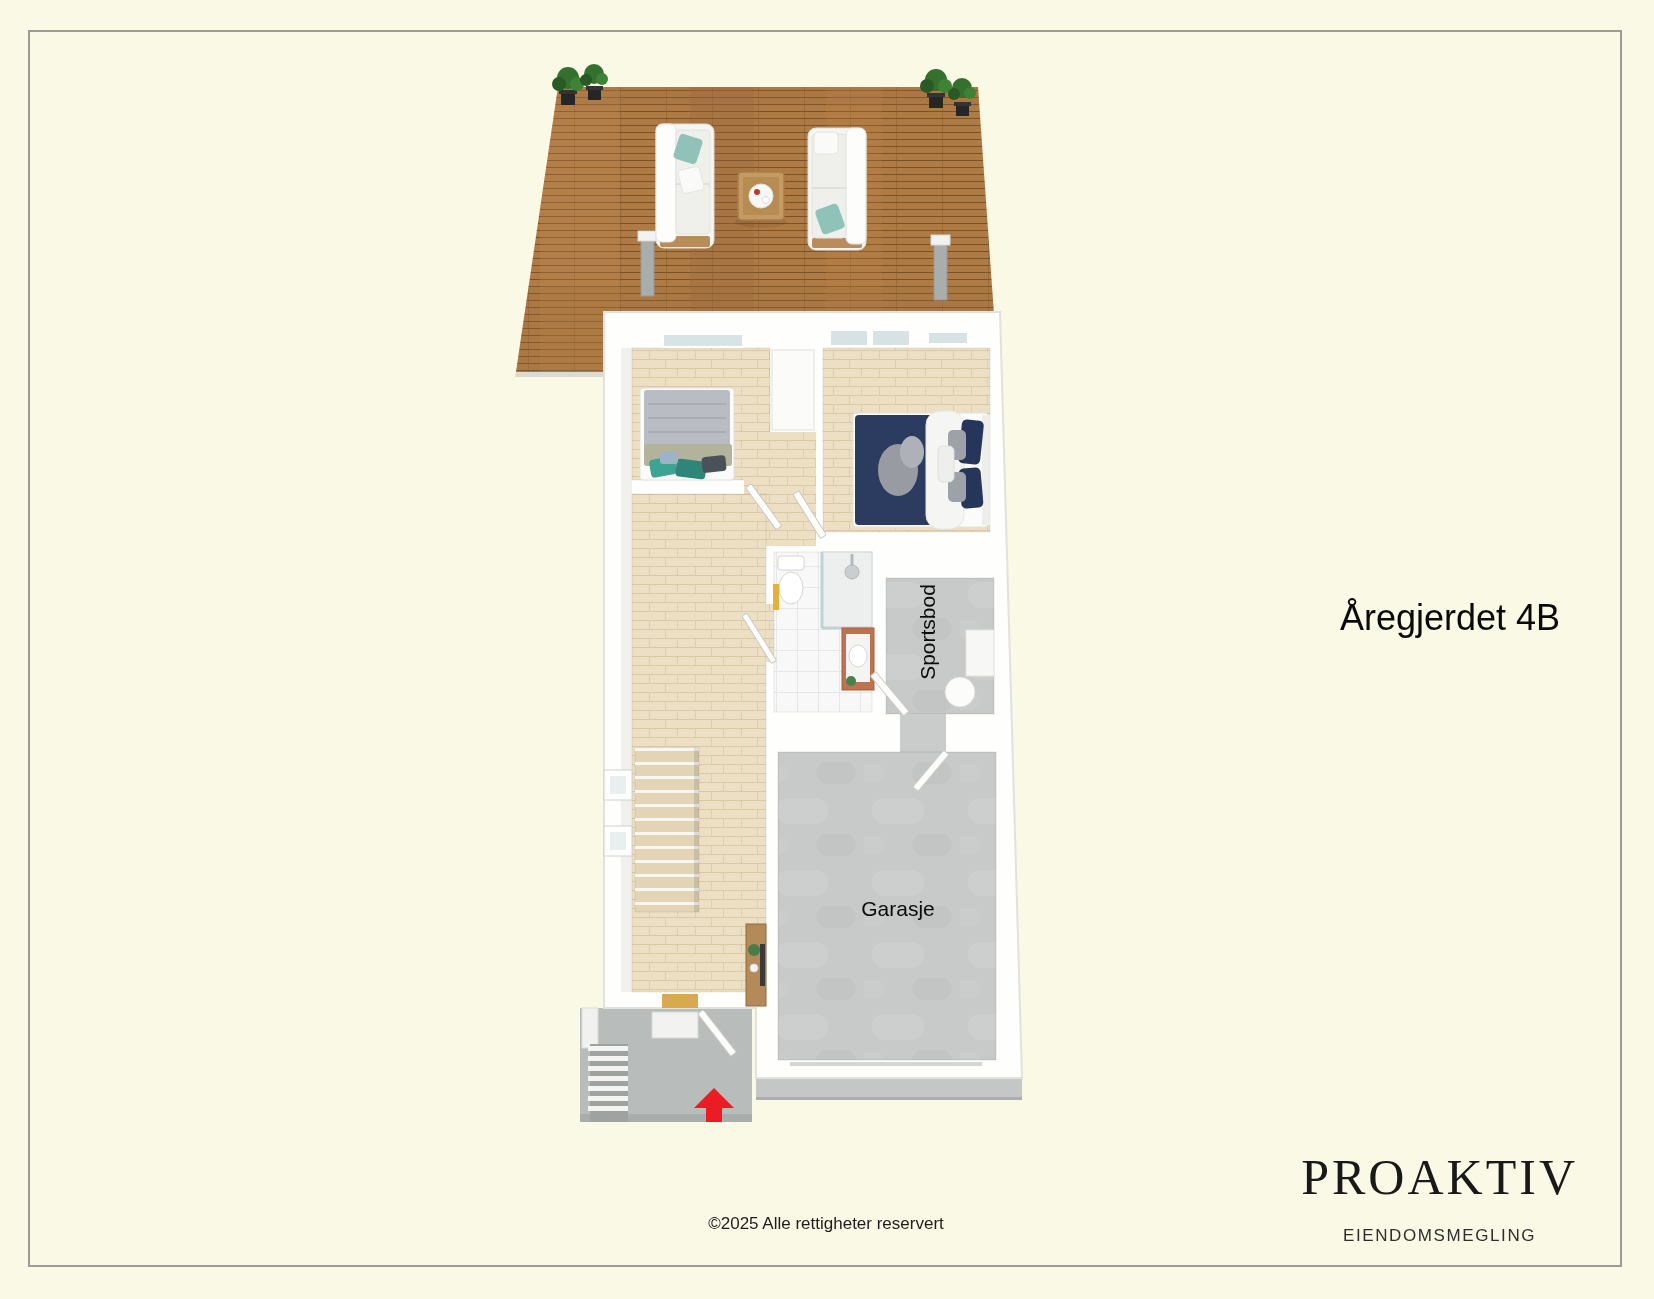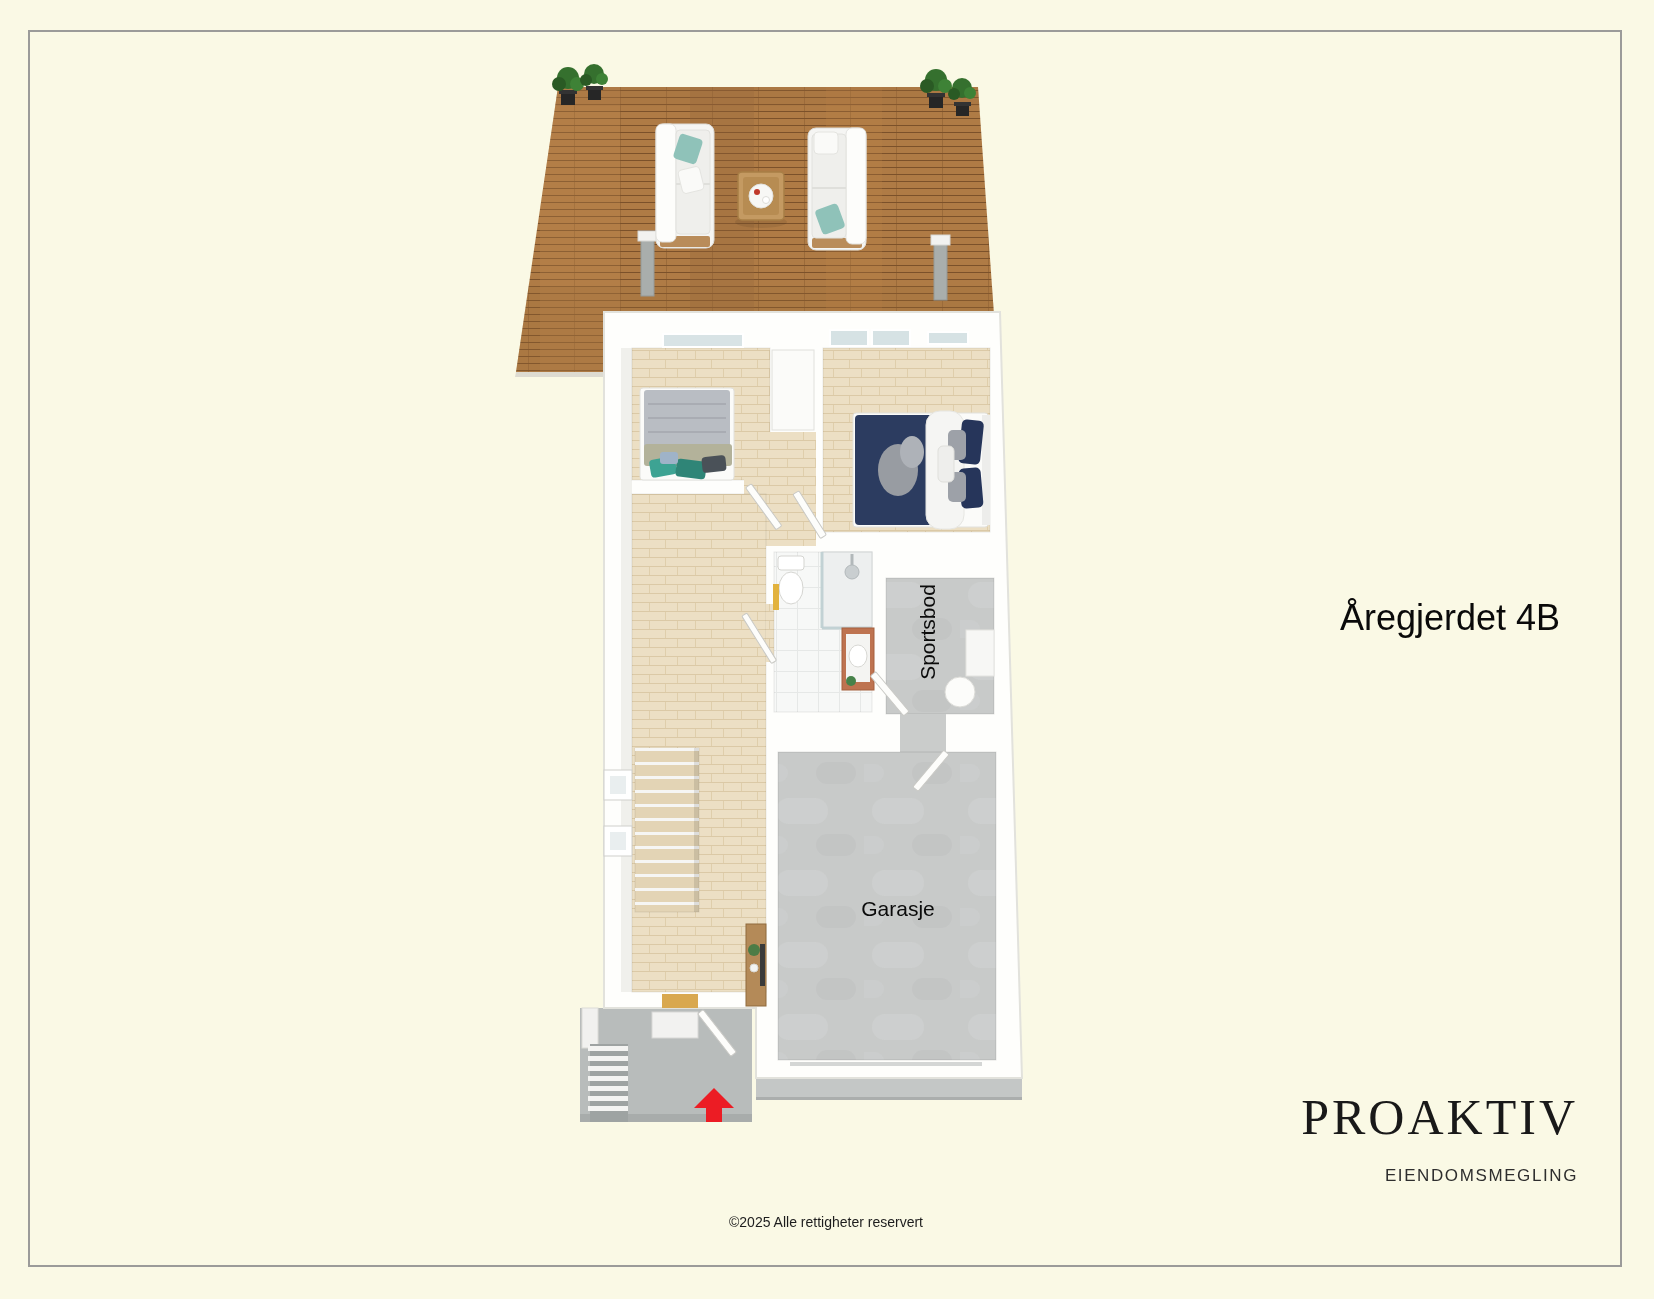--- a/index.html
+++ b/index.html
@@ -4,22 +4,22 @@
 <style>
   html,body{margin:0;padding:0;}
   body{font-family:"Liberation Sans",sans-serif;}
   .canvas{position:relative;width:1654px;height:1299px;background:#FAF9E5;overflow:hidden;}
   .frame{position:absolute;left:28px;top:30px;width:1590px;height:1233px;border:2px solid #9B9B99;}
   .plan-svg{position:absolute;left:0;top:0;width:1654px;height:1299px;}
   .room-label{position:absolute;color:#0b0b0b;white-space:nowrap;line-height:1;}
   .label-garage{left:898px;top:908px;font-size:21px;transform:translate(-50%,-50%);}
   .label-storage{left:927px;top:632px;font-size:21px;transform:translate(-50%,-50%) rotate(-90deg);}
   .page-title{position:absolute;left:1340px;top:600px;font-size:36px;color:#0a0a0a;line-height:1;white-space:nowrap;}
-  .copyright{position:absolute;left:826px;top:1214px;transform:translateX(-50%);font-size:14px;color:#1d1d1d;white-space:nowrap;}
-  .brand{position:absolute;right:76px;top:1092px;text-align:right;}
+  .copyright{position:absolute;left:826px;top:1214px;transform:translateX(-50%);font-size:17px;color:#1d1d1d;white-space:nowrap;}
+  .brand{position:absolute;right:76px;top:1152px;text-align:center;}
   .brand-name{font-family:"Liberation Serif",serif;font-size:50px;letter-spacing:3px;color:#191919;line-height:1;white-space:nowrap;}
   .brand-tagline{margin-top:25px;font-size:17px;letter-spacing:1.6px;color:#2e2e2e;line-height:1;white-space:nowrap;}
 </style>
 </head>
 <body>
 
 <div class="canvas">
 
   <div class="frame"></div>
 

